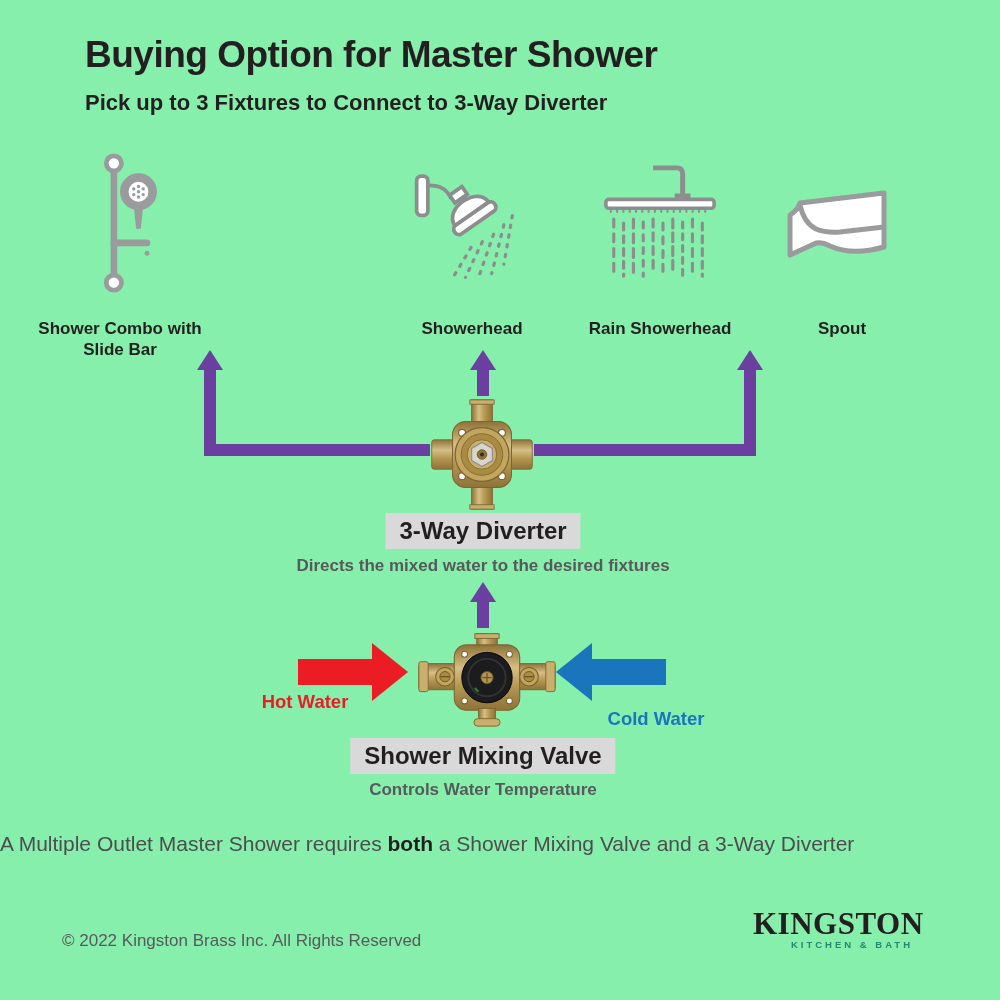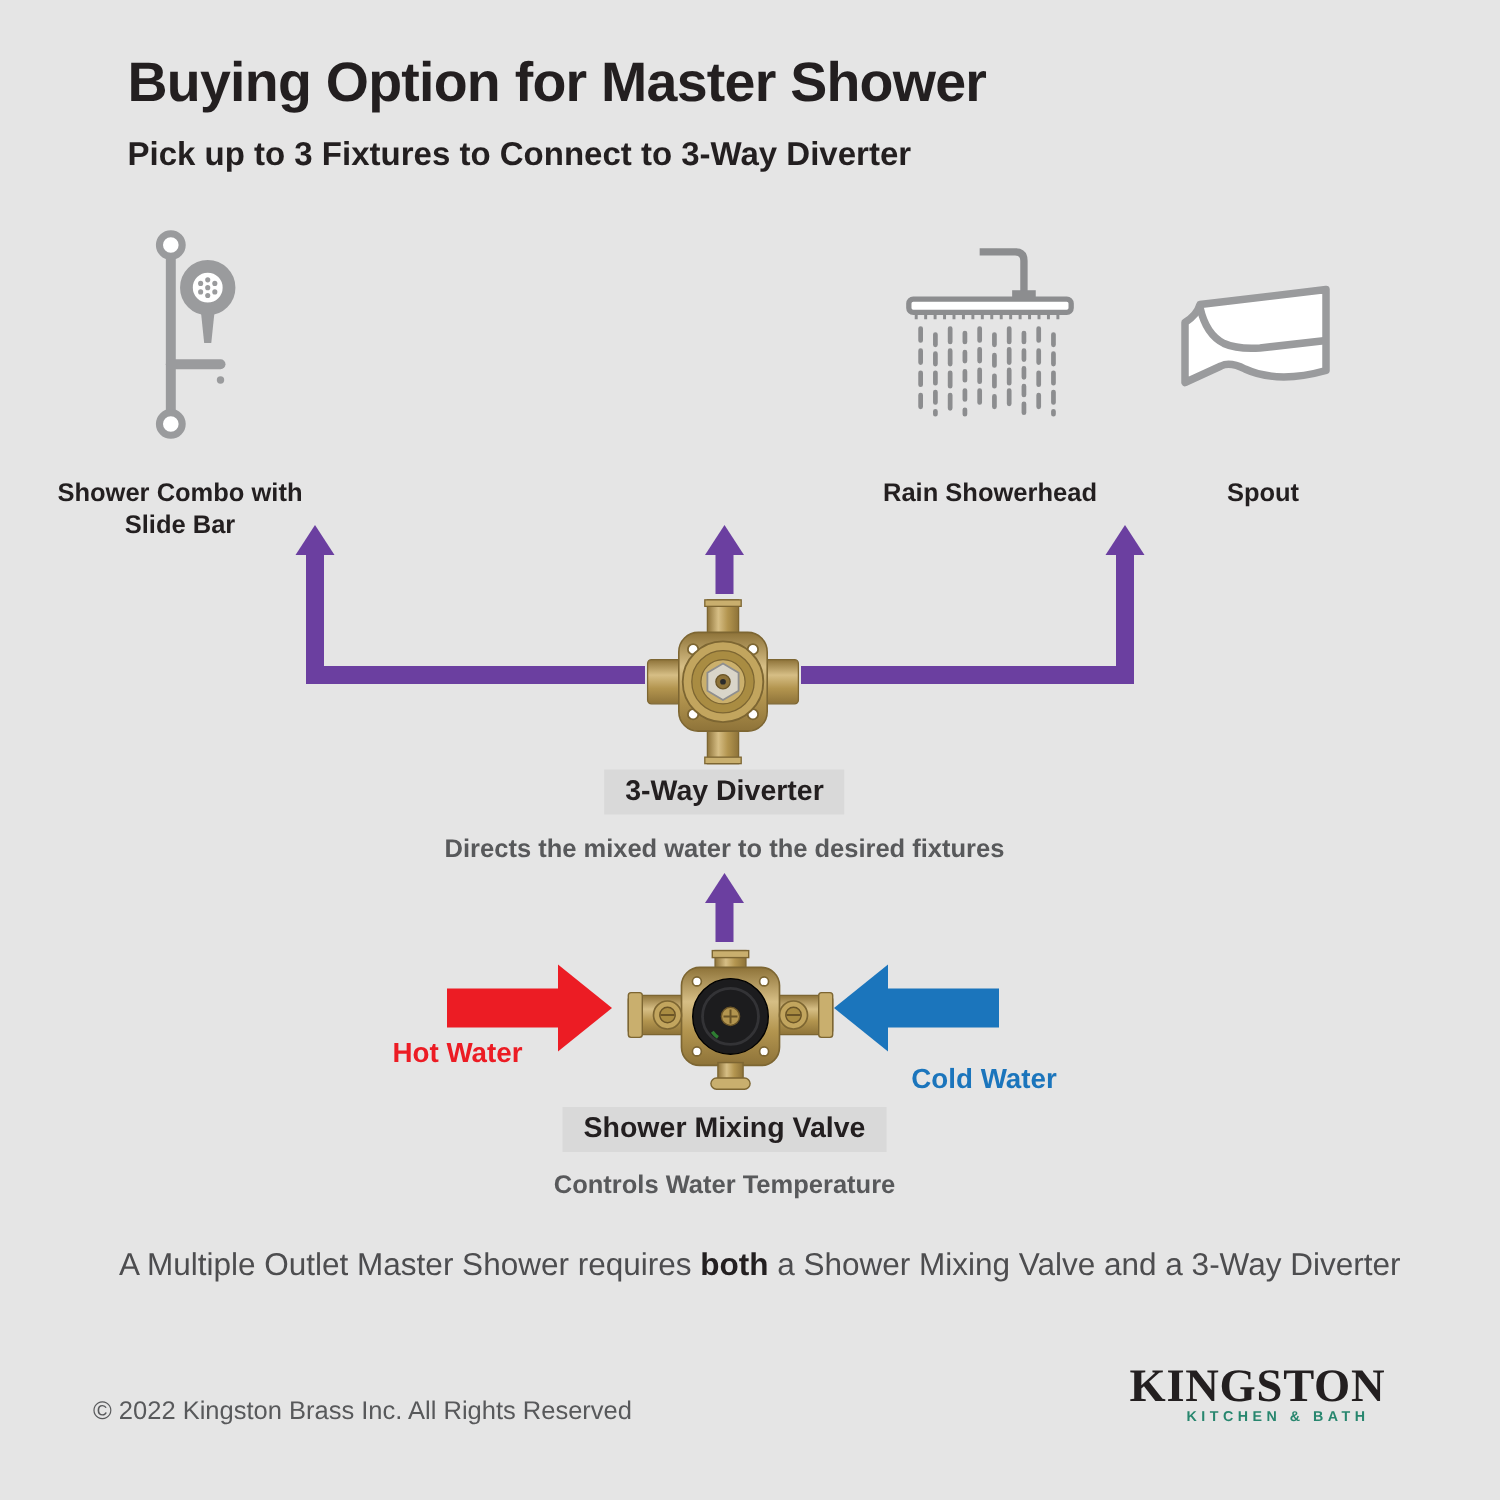--- a/index.html
+++ b/index.html
@@ -12,21 +12,21 @@
     --caption-gray:#58595B;
     --ink:#231F20;
     --teal:#27866E;
     --brass:#B3954F;
     --brass-light:#D6BE85;
     --brass-dark:#7D6632;
   }
   *{margin:0;padding:0;box-sizing:border-box;}
   html,body{background:#fff;}
   #canvas{
-    position:relative;width:1000px;height:1000px;background:#e5e5e5;
+    position:relative;width:1000px;height:1000px;background:#86efac;
     font-family:"Liberation Sans", sans-serif;color:var(--ink);overflow:hidden;
   }
   .abs{position:absolute;}
   
   .title{left:85px;top:34px;font-size:37px;font-weight:700;letter-spacing:-0.5px;color:var(--ink);}
   .subtitle{left:85px;top:90px;font-size:22px;font-weight:700;color:var(--ink);}
   
   .fixture{display:flex;flex-direction:column;align-items:center;top:148px;}
   .fixture .icon-area{height:150px;display:flex;align-items:center;justify-content:center;}
   .fixture .fx-label{margin-top:20px;font-size:17px;font-weight:700;line-height:1.25;text-align:center;color:var(--ink);}
@@ -35,24 +35,24 @@
   .head-up{width:0;height:0;border-left:13px solid transparent;border-right:13px solid transparent;border-bottom:20px solid var(--purple);}
   
   .head-right{width:0;height:0;border-top:29px solid transparent;border-bottom:29px solid transparent;border-left:36px solid var(--red);}
   .head-left{width:0;height:0;border-top:29px solid transparent;border-bottom:29px solid transparent;border-right:36px solid var(--blue);}
   .shaft-red{background:var(--red);}
   .shaft-blue{background:var(--blue);}
   .water-label{font-size:18.5px;font-weight:700;text-align:center;}
   .hot{color:var(--red);}
   .cold{color:var(--blue);}
   
-  .tag{background:var(--label-bg);color:var(--ink);font-size:19px;font-weight:700;padding:4px 14px;white-space:nowrap;transform:translateX(-50%);}
+  .tag{background:var(--label-bg);color:var(--ink);font-size:24px;font-weight:700;padding:4px 14px;white-space:nowrap;transform:translateX(-50%);}
   .caption{color:var(--caption-gray);font-size:17px;font-weight:700;white-space:nowrap;transform:translateX(-50%);}
   
-  .summary{left:0;top:832px;width:1000px;text-align:center;font-size:21px;color:#4D4D4F;font-weight:400;padding-left:13px;}
+  .summary{left:0;top:832px;width:1000px;text-align:left;font-size:21px;color:#4D4D4F;font-weight:400;}
   .summary b{color:var(--ink);font-weight:700;}
   
   .copyright{left:62px;top:931px;font-size:17px;color:var(--caption-gray);}
   .brand{left:753px;top:908px;width:160px;text-align:right;}
   .brand .brand-name{font-family:"Liberation Serif", serif;font-weight:700;font-size:31px;letter-spacing:0.5px;color:var(--ink);line-height:1.0;}
   .brand .brand-sub{margin-top:0;font-size:9.5px;font-weight:700;letter-spacing:3px;color:var(--teal);}
 </style>
 </head>
 <body>
 
@@ -77,20 +77,41 @@
         <circle cx="89" cy="39" r="1.8" fill="#9A9B9D"></circle>
         <circle cx="79" cy="45" r="1.8" fill="#9A9B9D"></circle>
         <circle cx="89" cy="45" r="1.8" fill="#9A9B9D"></circle>
         <polygon points="79,57 89,57 86.5,81 81.5,81" fill="#9A9B9D"></polygon>
       </svg>
     </div>
     <div class="fx-label">Shower Combo with Slide Bar</div>
   </div>
 
 
+  <div class="abs fixture" style="left:387px;width:170px;">
+    <div class="icon-area">
+      <svg width="122" height="124" viewBox="0 0 130 132" aria-hidden="true">
+        <rect x="6" y="16" width="12" height="42" rx="5" fill="#fff" stroke="#8C8D8F" stroke-width="4"></rect>
+        <path d="M18,26 C32,26 38,30 43,40" fill="none" stroke="#8C8D8F" stroke-width="4"></path>
+        <g transform="rotate(-35 66 58)">
+          <rect x="58" y="26" width="16" height="10" fill="#fff" stroke="#8C8D8F" stroke-width="4"></rect>
+          <path d="M44,56 C44,34 88,34 88,56 Z" fill="#fff" stroke="#8C8D8F" stroke-width="4" stroke-linejoin="round"></path>
+          <rect x="40" y="56" width="52" height="11" rx="5" fill="#fff" stroke="#8C8D8F" stroke-width="4"></rect>
+        </g>
+        <g stroke="#8C8D8F" stroke-width="3.4" stroke-dasharray="2.5,8" stroke-linecap="round">
+          <line x1="64" y1="92" x2="46" y2="122"></line>
+          <line x1="76" y1="86" x2="58" y2="124"></line>
+          <line x1="88" y1="78" x2="72" y2="124"></line>
+          <line x1="99" y1="68" x2="86" y2="120"></line>
+          <line x1="108" y1="58" x2="99" y2="110"></line>
+        </g>
+      </svg>
+    </div>
+    <div class="fx-label">Showerhead</div>
+  </div>
 
   <div class="abs fixture" style="left:565px;width:190px;">
     <div class="icon-area">
       <svg width="128" height="122" viewBox="0 0 130 124" aria-hidden="true">
         <path d="M58,6 L82,6 C86,6 88,8 88,12 L88,34" fill="none" stroke="#8C8D8F" stroke-width="5"></path>
         <rect x="80" y="32" width="16" height="6" fill="#8C8D8F"></rect>
         <rect x="10" y="38" width="110" height="9" rx="3" fill="#fff" stroke="#8C8D8F" stroke-width="3.6"></rect>
         <line x1="14" y1="50" x2="116" y2="50" stroke="#8C8D8F" stroke-width="3.4" stroke-dasharray="2,4.4"></line>
         <g stroke="#8C8D8F" stroke-width="3.2" stroke-linecap="round">
           <line x1="18" y1="58" x2="18" y2="116" stroke-dasharray="8,7"></line>

